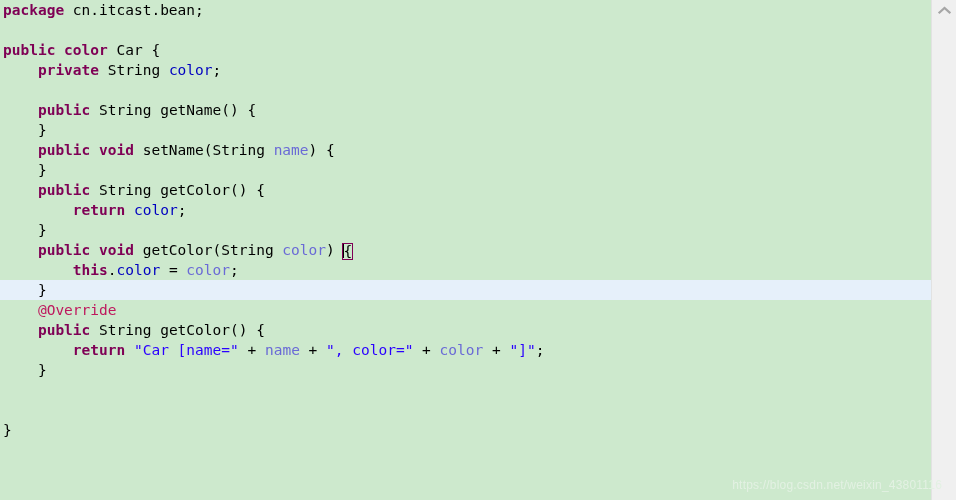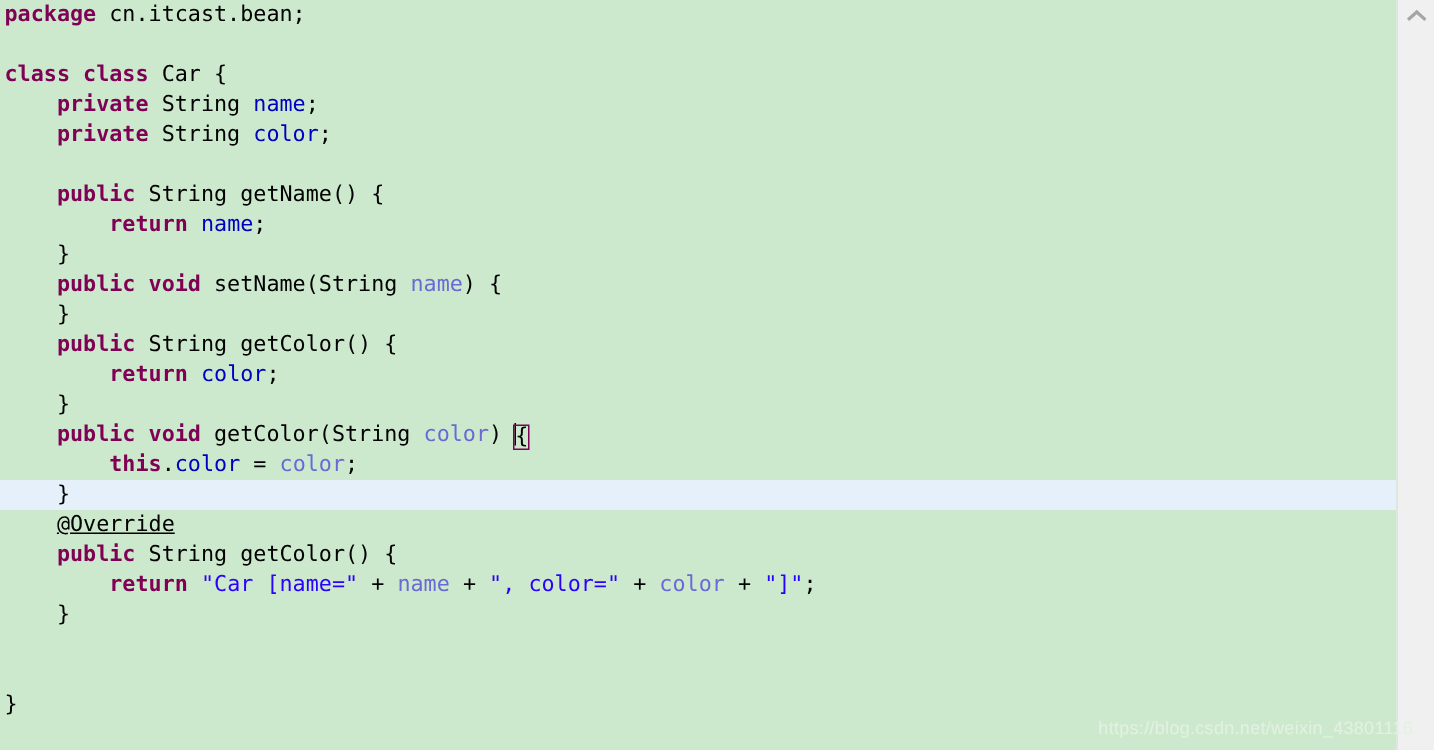--- a/index.html
+++ b/index.html
@@ -47,21 +47,21 @@
   .code-line.current {
     background: #e6f0fa;
     width: 931px;
   }
 
   
   .kw   { color: #7f0055; font-weight: bold; }
   .fld  { color: #0000c0; }
   .prm  { color: #6a6ad6; }
   .str  { color: #2a00ff; }
-  .ann  { color: #000000; text-decoration: underline; }
+  .ann  { color: #be185d; }
   .pln  { color: #000000; }
 
   
   .bracket-match {
     display: inline-block;
     border: 1px solid #7f0055;
     line-height: 14px;
     padding: 0 0 1px 0;
     margin: 0 -1px;
     position: relative;
@@ -133,26 +133,24 @@
 </head>
 <body>
 
 <div id="editor-window">
 
   <div id="left-edge"></div>
 
   <div id="code-area">
       <div class="code-line"><span class="kw">package</span><span class="pln"> cn.itcast.bean;</span></div>
       <div class="code-line">&nbsp;</div>
-      <div class="code-line"><span class="kw">class class</span><span class="pln"> Car {</span></div>
-      <div class="code-line"><span class="pln">    </span><span class="kw">private</span><span class="pln"> String </span><span class="fld">name</span><span class="pln">;</span></div>
+      <div class="code-line"><span class="kw">public color</span><span class="pln"> Car {</span></div>
       <div class="code-line"><span class="pln">    </span><span class="kw">private</span><span class="pln"> String </span><span class="fld">color</span><span class="pln">;</span></div>
       <div class="code-line">&nbsp;</div>
       <div class="code-line"><span class="pln">    </span><span class="kw">public</span><span class="pln"> String getName() {</span></div>
-      <div class="code-line"><span class="pln">        </span><span class="kw">return</span><span class="pln"> </span><span class="fld">name</span><span class="pln">;</span></div>
       <div class="code-line"><span class="pln">    }</span></div>
       <div class="code-line"><span class="pln">    </span><span class="kw">public void</span><span class="pln"> setName(String </span><span class="prm">name</span><span class="pln">) {</span></div>
       <div class="code-line"><span class="pln">    }</span></div>
       <div class="code-line"><span class="pln">    </span><span class="kw">public</span><span class="pln"> String getColor() {</span></div>
       <div class="code-line"><span class="pln">        </span><span class="kw">return</span><span class="pln"> </span><span class="fld">color</span><span class="pln">;</span></div>
       <div class="code-line"><span class="pln">    }</span></div>
       <div class="code-line"><span class="pln">    </span><span class="kw">public void</span><span class="pln"> getColor(String </span><span class="prm">color</span><span class="pln">) </span><span class="caret"></span><span class="bracket-match pln">{</span></div>
       <div class="code-line"><span class="pln">        </span><span class="kw">this</span><span class="pln">.</span><span class="fld">color</span><span class="pln"> = </span><span class="prm">color</span><span class="pln">;</span></div>
       <div class="code-line current"><span class="pln">    }</span></div>
       <div class="code-line"><span class="pln">    </span><span class="ann">@Override</span></div>

